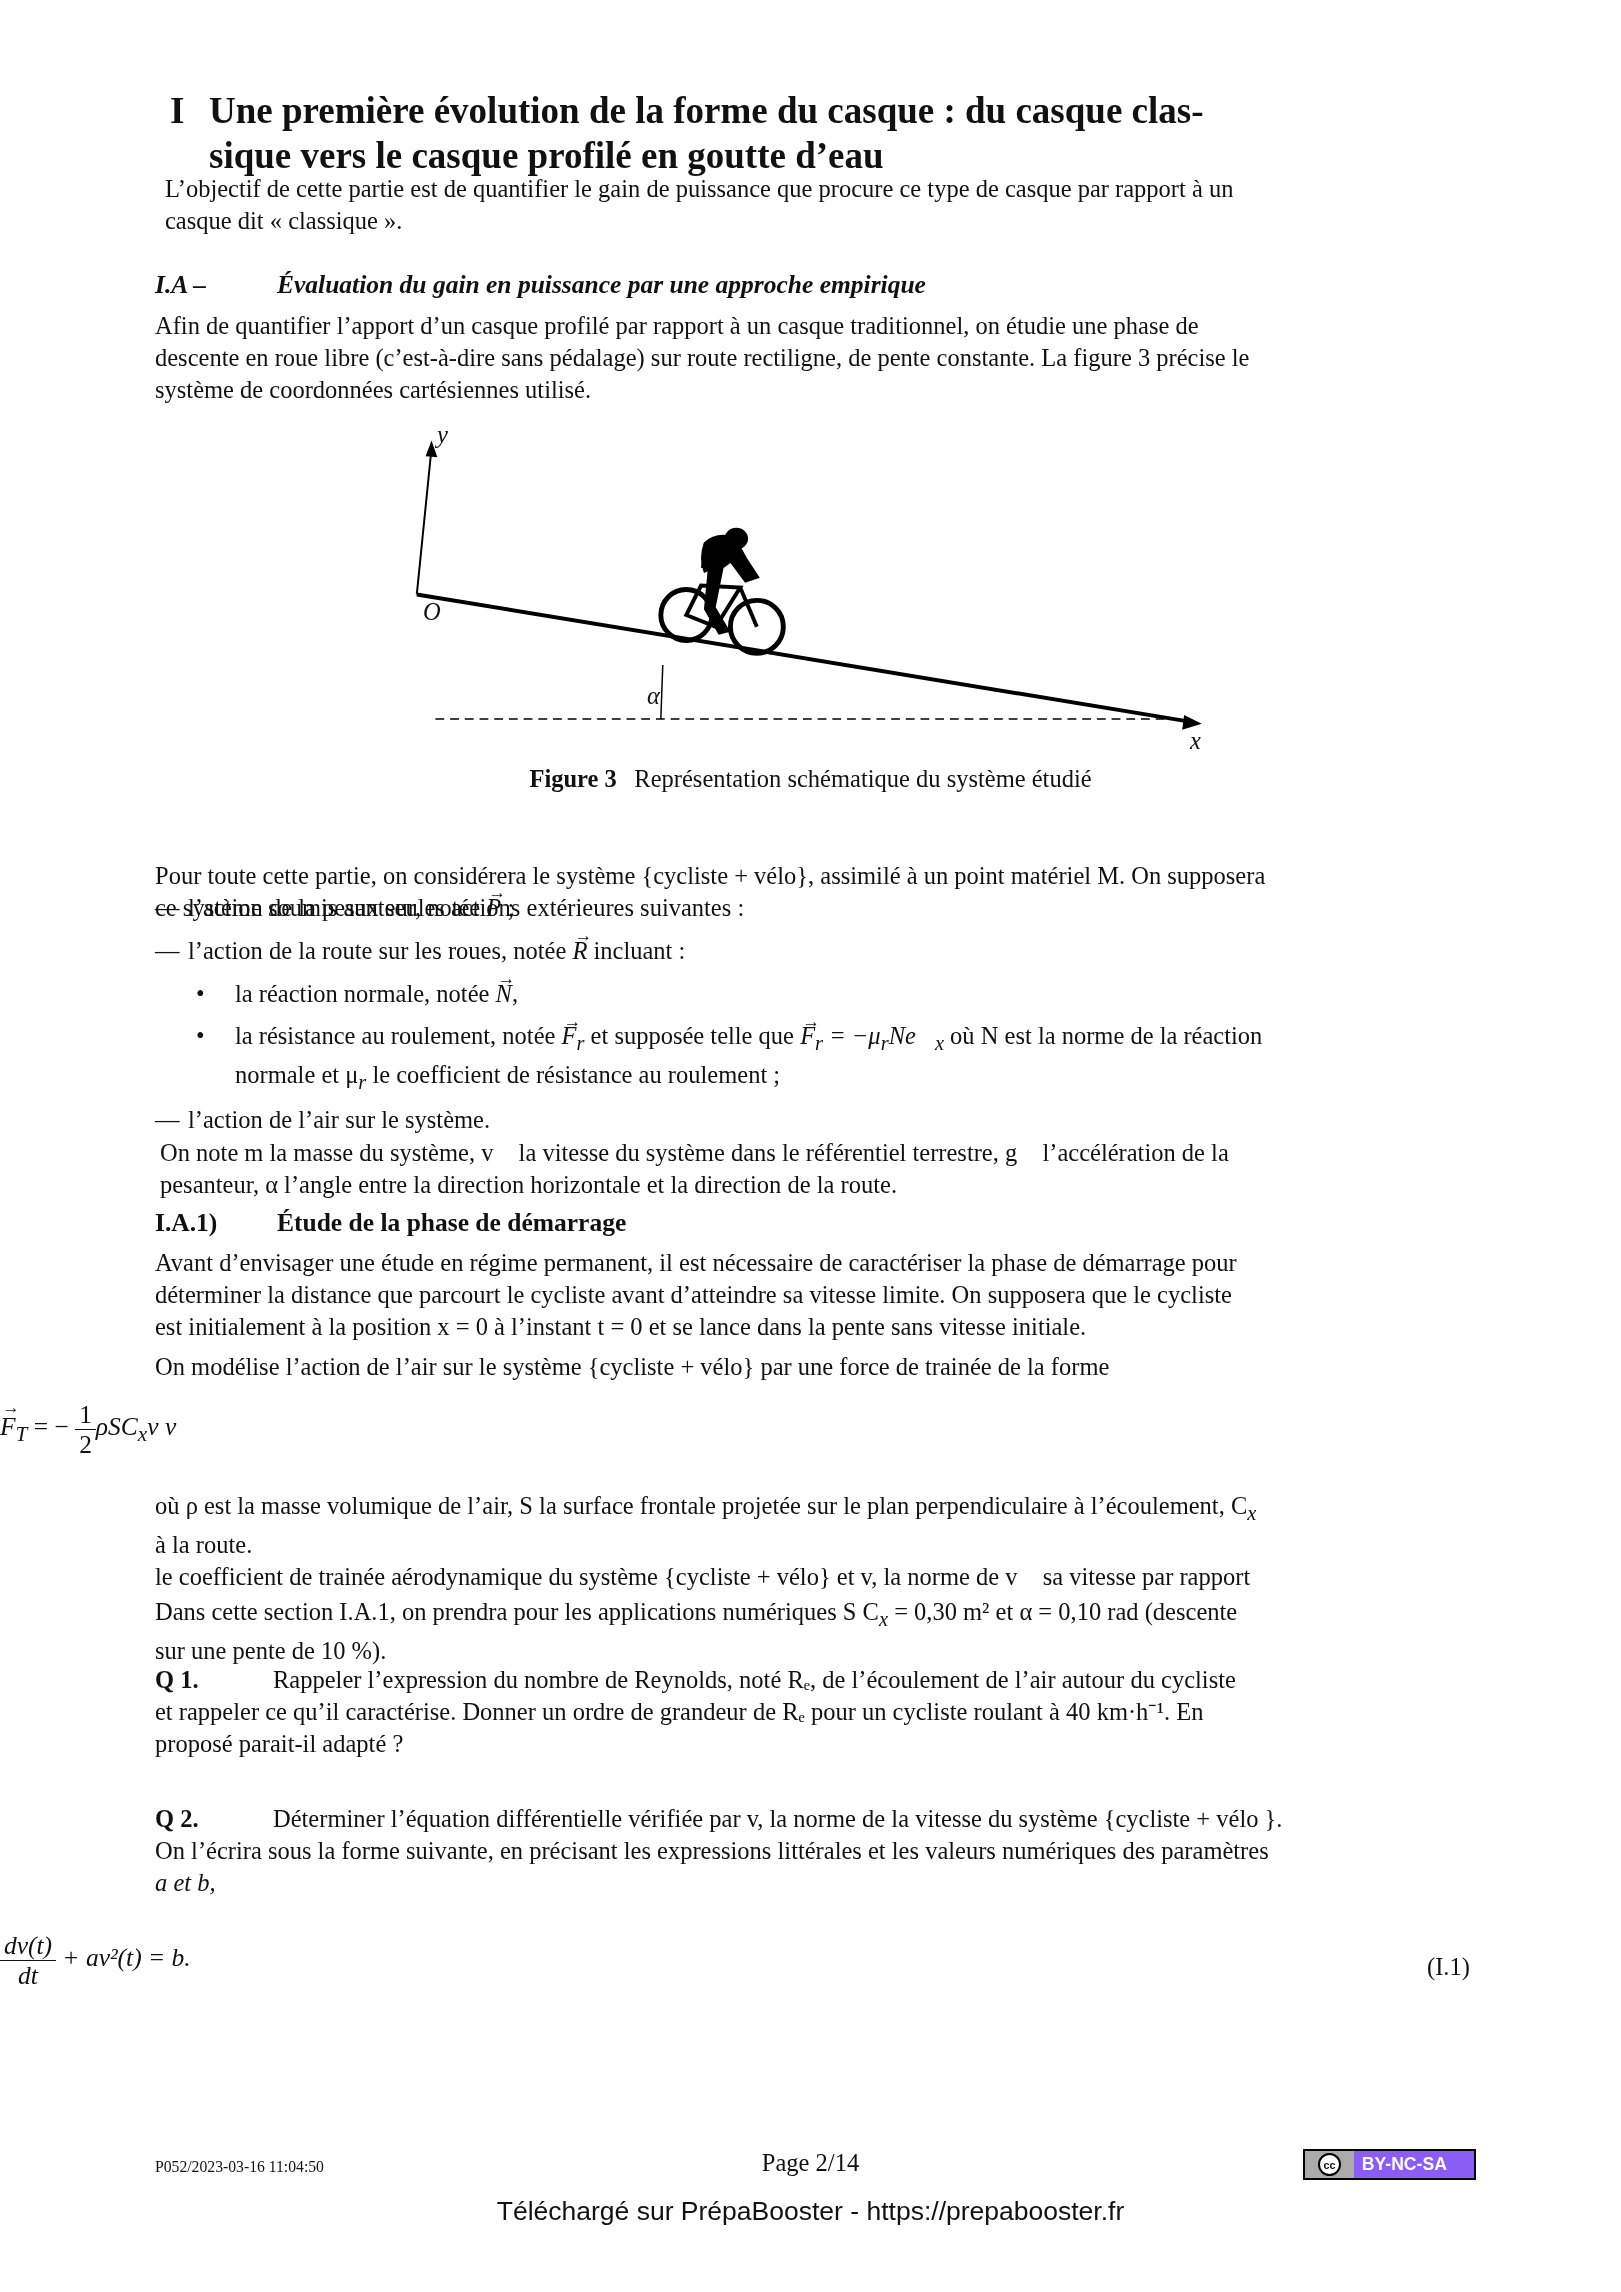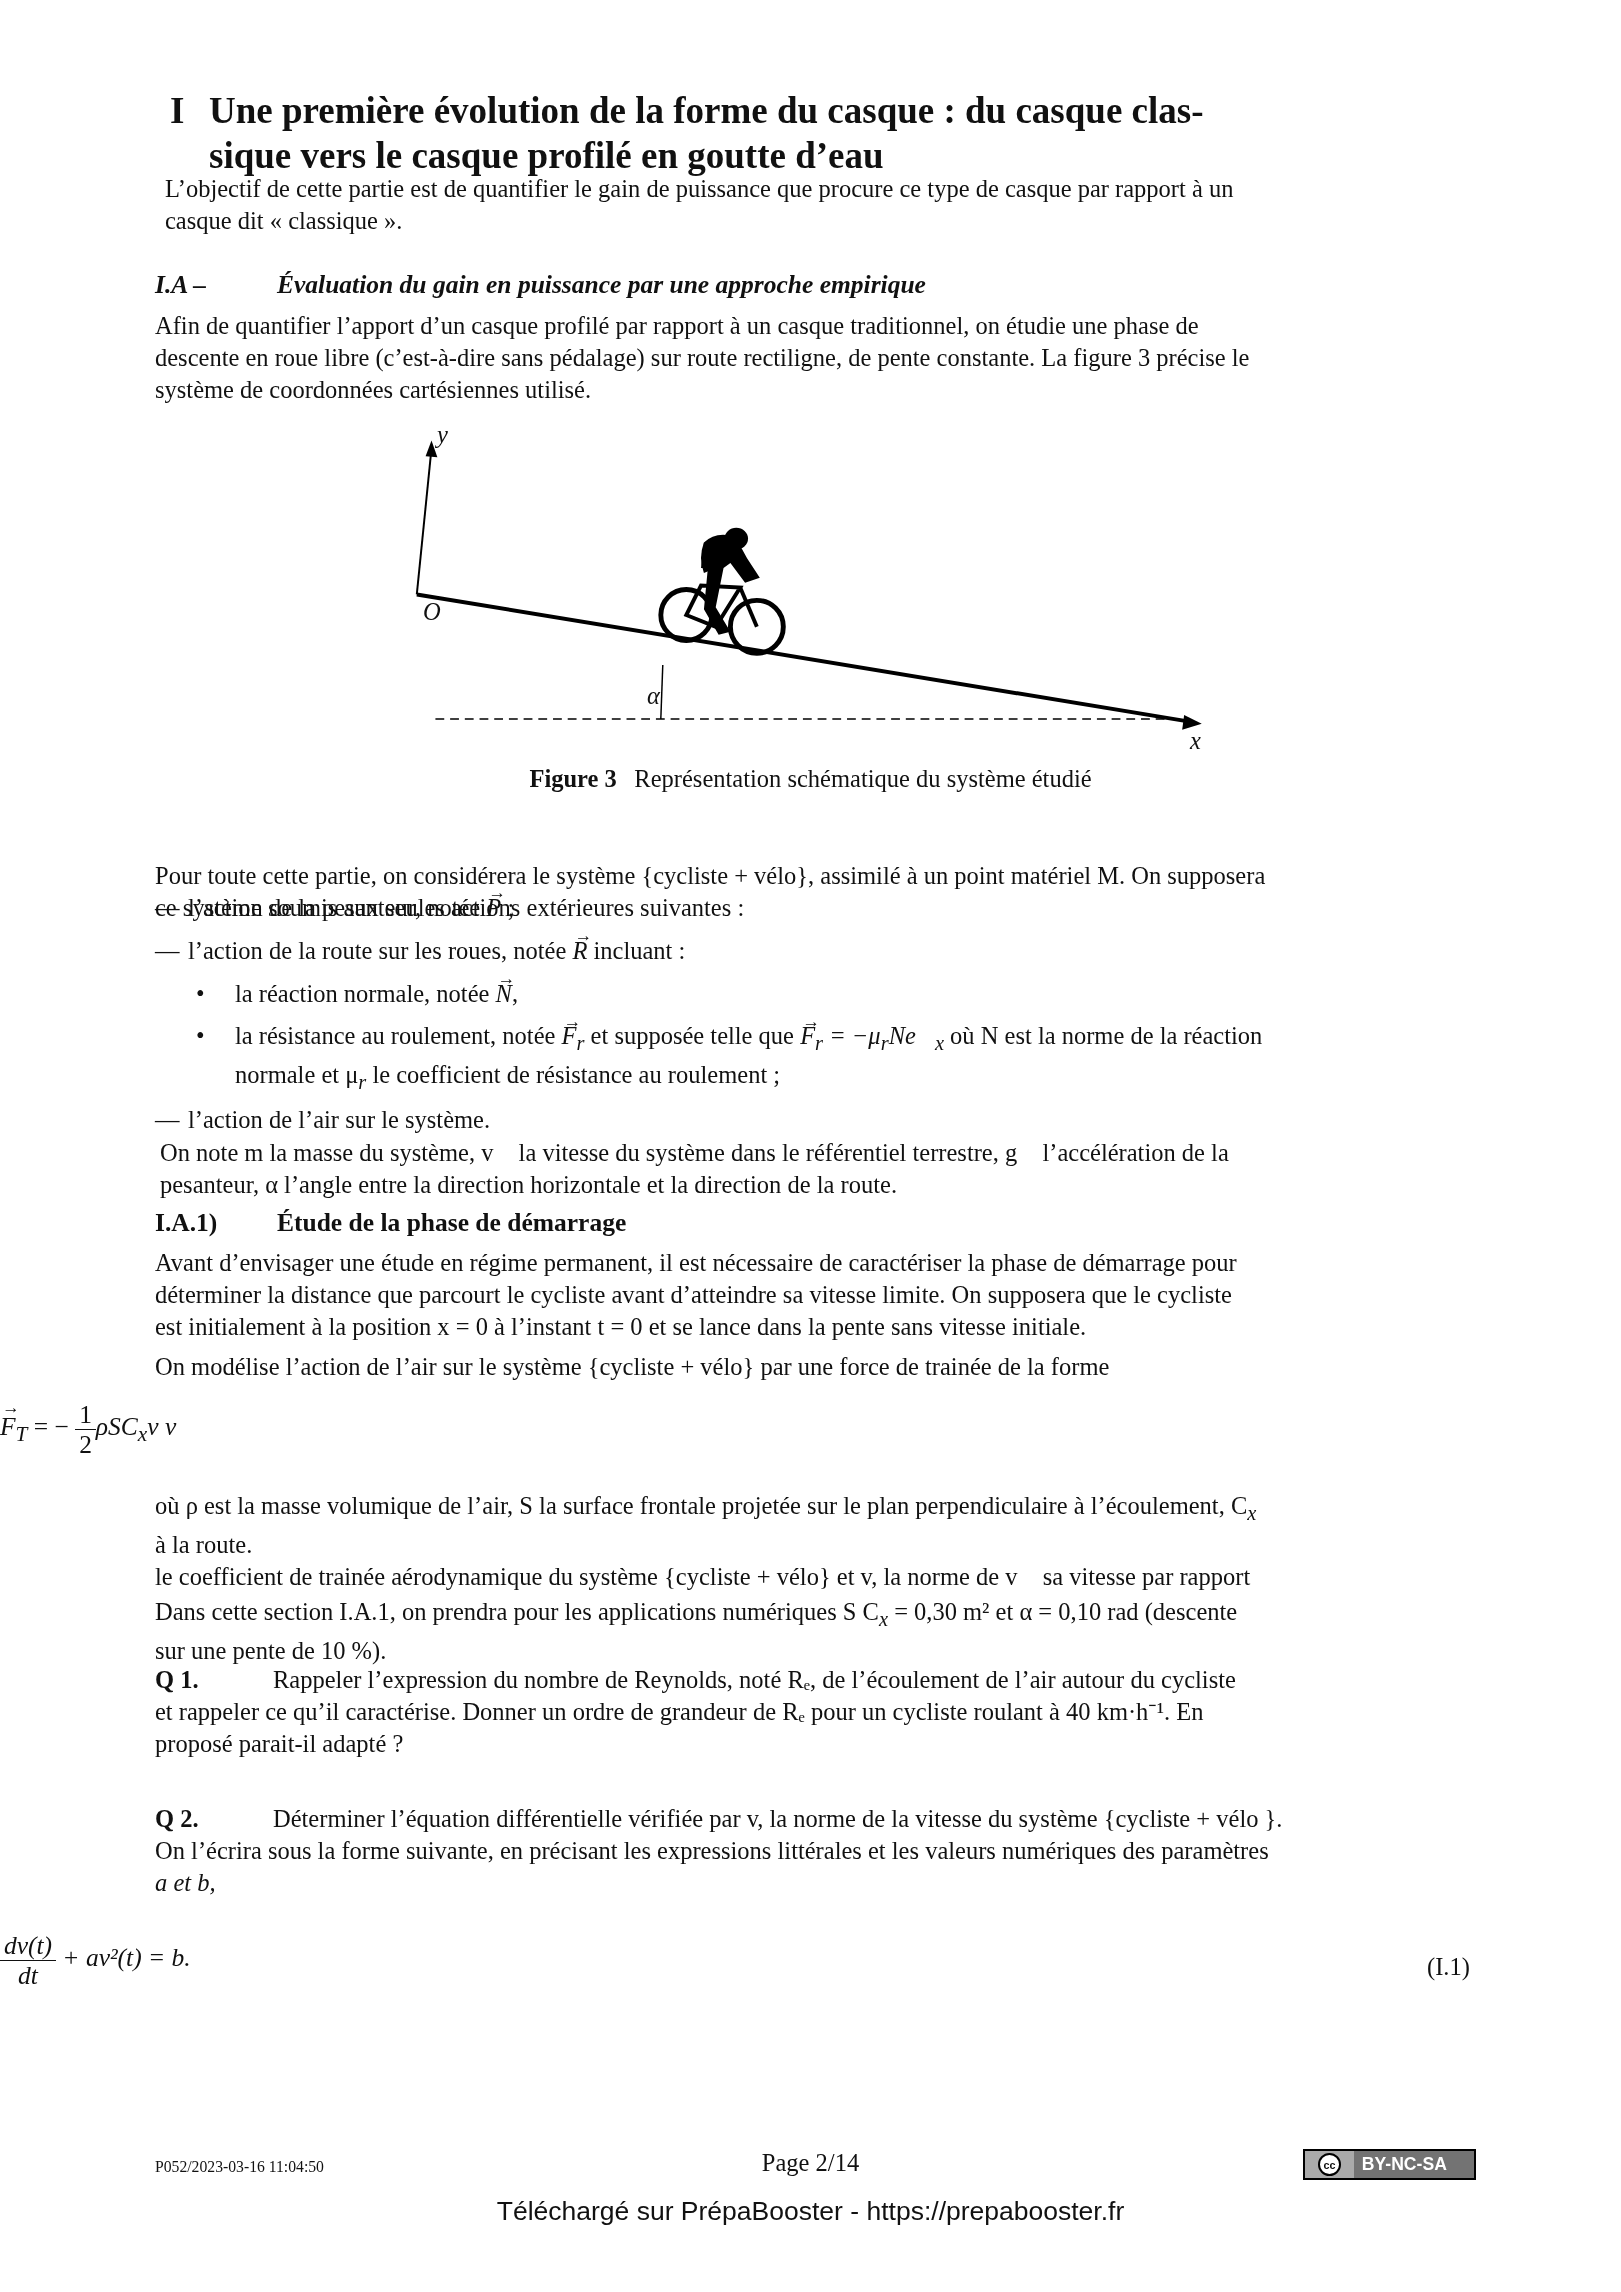--- a/index.html
+++ b/index.html
@@ -14,21 +14,21 @@
   .h1 .cont { padding-left: 39px; display:block; }
   .h2 { font-family: "Liberation Serif", serif; font-weight: bold; font-style: italic; font-size: 25.5px; }
   .h3 { font-family: "Liberation Serif", serif; font-weight: bold; font-size: 25.5px; }
   .abs { position: absolute; }
   .vec { position: relative; display: inline-block; font-style: italic; }
   .vec::before { content: "→"; position: absolute; top: -15.7px; left: 2px; font-size: 17.6px; font-style: normal; }
   .qlabel { font-weight: bold; display: inline-block; width: 118px; }
   .footer-left { position: absolute; left: 155px; top: 2158px; font-family: "Liberation Serif", serif; font-size: 15.7px; }
   .footer-page { position: absolute; left: 0; width: 1621px; top: 2149px; text-align: center; font-family: "Liberation Serif", serif; font-size: 24.5px; }
   .footer-dl { position: absolute; left: 0; width: 1621px; top: 2196px; text-align: center; font-family: "Liberation Sans", sans-serif; font-size: 26.5px; }
-  .cc { position: absolute; left: 1303px; top: 2149px; width: 173px; height: 31px; background: #737373; border: 2px solid #000; box-sizing: border-box; display: flex; align-items: center; }
+  .cc { position: absolute; left: 1303px; top: 2149px; width: 173px; height: 31px; background: #8b5cf6; border: 2px solid #000; box-sizing: border-box; display: flex; align-items: center; }
   .cc .cc-left { width: 49px; height: 27.4px; background: #aaa; display:flex; align-items:center; justify-content:center; }
   .cc .cc-circle { width: 23.5px; height: 23.5px; border-radius: 50%; background: #fff; border: 2px solid #000; box-sizing: border-box; font-family: "Liberation Sans", sans-serif; font-weight: bold; font-size: 10.8px; display:flex; align-items:center; justify-content:center; }
   .cc .cc-text { color: #fff; font-family: "Liberation Sans", sans-serif; font-weight: bold; font-size: 17.6px; padding-left: 7.8px; }
   .dash { display:inline-block; width: 33px; }
   .bullet { display:inline-block; width: 39px; padding-left: 41px; }
   .eq { text-align: left; font-family: "Liberation Serif", serif; font-size: 25.5px; }
   .frac { display: inline-flex; flex-direction: column; align-items: center; vertical-align: middle; }
   .frac .num { border-bottom: 1.5px solid #111; padding: 0 3.9px; line-height: 29px; }
   .frac .den { line-height: 29px; }
 </style>

